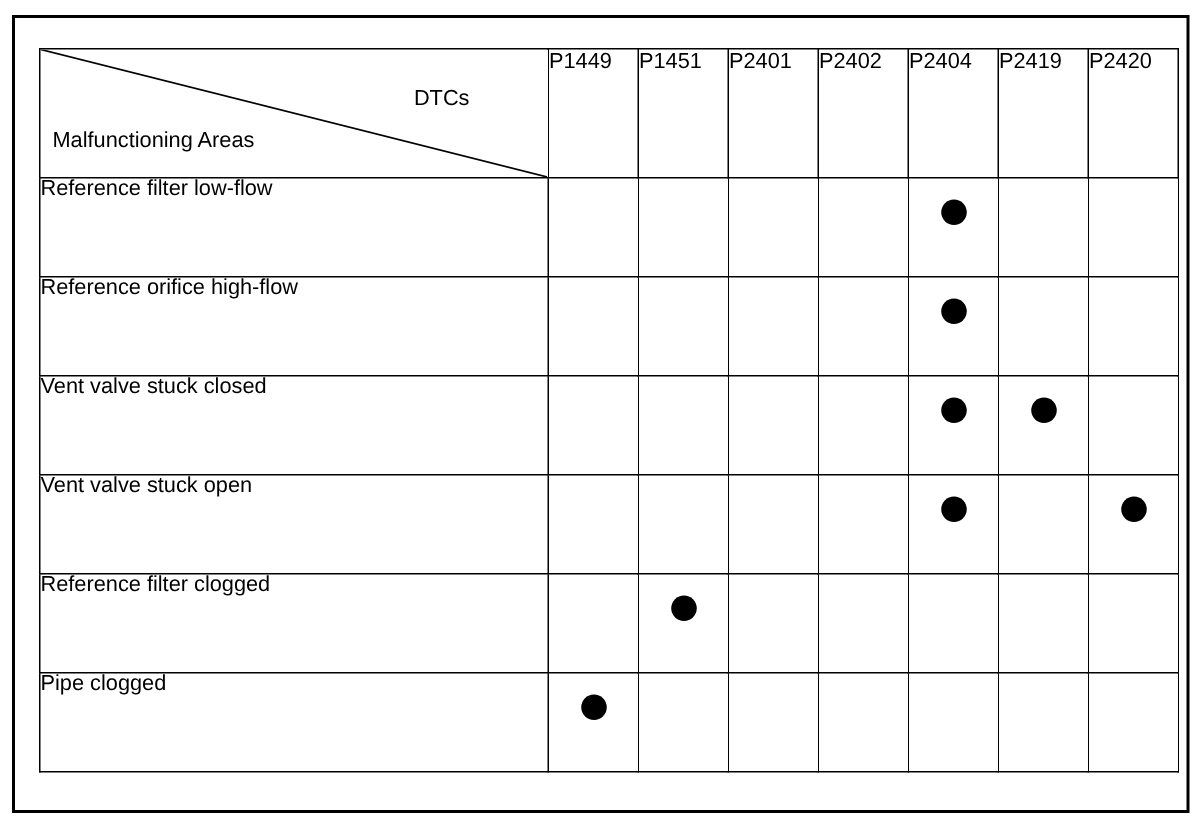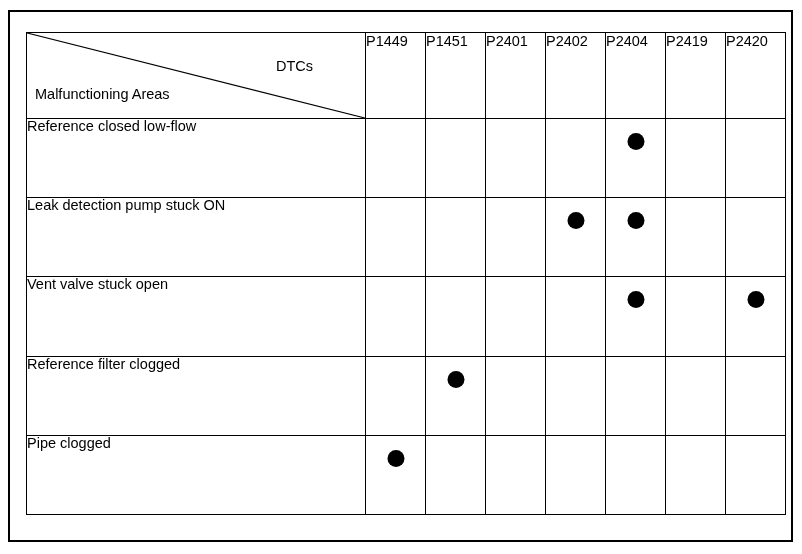--- a/index.html
+++ b/index.html
@@ -141,43 +141,55 @@
           <th class="code-header">P2401</th>
           <th class="code-header">P2402</th>
           <th class="code-header">P2404</th>
           <th class="code-header">P2419</th>
           <th class="code-header">P2420</th>
         </tr>
     </thead>
     <tbody id="matrix-body">
 
     <tr class="matrix-row">
-          <td class="area-label">Reference closed low-flow</td>
-          <td class="mark-cell empty"></td>
-          <td class="mark-cell empty"></td>
-          <td class="mark-cell empty"></td>
-          <td class="mark-cell empty"></td>
-          <td class="mark-cell">
-            <span class="dot"></span>
-          </td>
-          <td class="mark-cell empty"></td>
-          <td class="mark-cell empty"></td>
-        </tr>
-        <tr class="matrix-row">
-          <td class="area-label">Leak detection pump stuck ON</td>
-          <td class="mark-cell empty"></td>
-          <td class="mark-cell empty"></td>
-          <td class="mark-cell empty"></td>
-          <td class="mark-cell">
-            <span class="dot"></span>
-          </td>
-          <td class="mark-cell">
-            <span class="dot"></span>
-          </td>
-          <td class="mark-cell empty"></td>
+          <td class="area-label">Reference filter low-flow</td>
+          <td class="mark-cell empty"></td>
+          <td class="mark-cell empty"></td>
+          <td class="mark-cell empty"></td>
+          <td class="mark-cell empty"></td>
+          <td class="mark-cell">
+            <span class="dot"></span>
+          </td>
+          <td class="mark-cell empty"></td>
+          <td class="mark-cell empty"></td>
+        </tr>
+        <tr class="matrix-row">
+          <td class="area-label">Reference orifice high-flow</td>
+          <td class="mark-cell empty"></td>
+          <td class="mark-cell empty"></td>
+          <td class="mark-cell empty"></td>
+          <td class="mark-cell empty"></td>
+          <td class="mark-cell">
+            <span class="dot"></span>
+          </td>
+          <td class="mark-cell empty"></td>
+          <td class="mark-cell empty"></td>
+        </tr>
+        <tr class="matrix-row">
+          <td class="area-label">Vent valve stuck closed</td>
+          <td class="mark-cell empty"></td>
+          <td class="mark-cell empty"></td>
+          <td class="mark-cell empty"></td>
+          <td class="mark-cell empty"></td>
+          <td class="mark-cell">
+            <span class="dot"></span>
+          </td>
+          <td class="mark-cell">
+            <span class="dot"></span>
+          </td>
           <td class="mark-cell empty"></td>
         </tr>
         <tr class="matrix-row">
           <td class="area-label">Vent valve stuck open</td>
           <td class="mark-cell empty"></td>
           <td class="mark-cell empty"></td>
           <td class="mark-cell empty"></td>
           <td class="mark-cell empty"></td>
           <td class="mark-cell">
             <span class="dot"></span>

